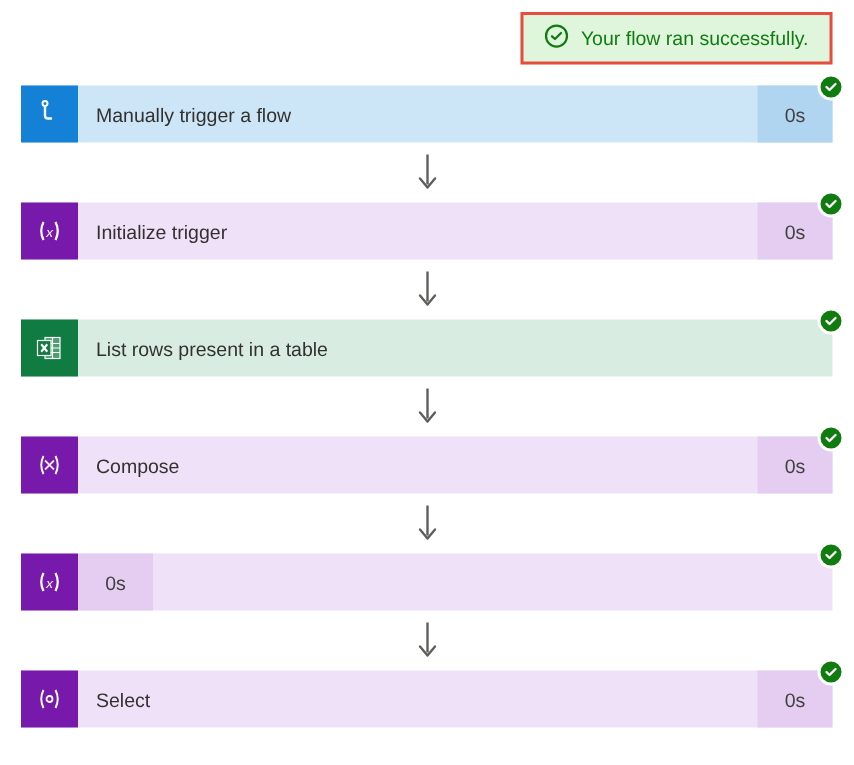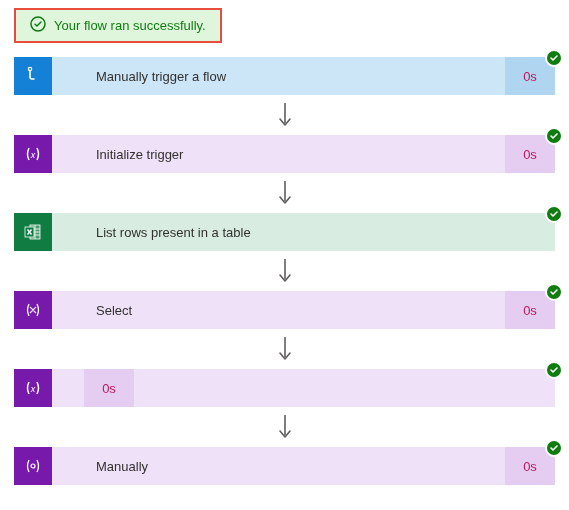--- a/index.html
+++ b/index.html
@@ -15,29 +15,28 @@
       display: inline-flex;
       align-items: center;
       gap: 8px;
       background: #dff6dd;
       border: 2px solid #e74c3c;
       padding: 6px 14px;
       margin: 0 auto 14px auto;
       color: #107c10;
       font-size: 13px;
     }
-    .banner-wrap { text-align: left; }
+    .banner-wrap { text-align: right; }
     .flow-step {
       position: relative;
       display: flex;
       align-items: stretch;
       width: 100%;
       height: 38px;
       background: #f3f2f1;
-      gap: 32px;
     }
     .flow-icon {
       width: 38px;
       height: 38px;
       display: flex;
       align-items: center;
       justify-content: center;
       flex-shrink: 0;
       color: #fff;
     }
@@ -48,21 +47,21 @@
       padding-left: 12px;
       font-size: 13px;
       color: #323130;
     }
     .flow-duration {
       width: 50px;
       display: flex;
       align-items: center;
       justify-content: center;
       font-size: 13px;
-      color: #be185d;
+      color: #404040;
     }
     .step-bg-blue   { background: #cde6f7; }
     .step-bg-blue .flow-duration   { background: #b0d5f0; }
     .step-bg-purple { background: #efe1f7; }
     .step-bg-purple .flow-duration { background: #e4cdf0; }
     .step-bg-green  { background: #d9ece1; align-items: center; }
     .step-bg-green .flow-duration  { background: #c3e0cf; }
 
     .icon-blue   { background: #1481d6; }
     .icon-purple { background: #7719aa; }
@@ -177,21 +176,21 @@
     </svg>
 </div>
 
 <div class="flow-step step-bg-purple">
   <div class="flow-icon icon-purple">
     <svg width="20" height="20" viewBox="0 0 20 20">
         <path d="M6 4 Q3 10 6 16 M14 4 Q17 10 14 16" stroke="#fff" stroke-width="1.3" fill="none"></path>
         <path d="M7 7 L10 10 L13 7 M7 13 L10 10 L13 13" stroke="#fff" stroke-width="1.2" fill="none" opacity="0.9"></path>
       </svg>
   </div>
-  <div class="flow-title">Select</div>
+  <div class="flow-title">Compose</div>
   <div class="flow-duration">0s</div>
   <div class="status-check">
     <svg width="10" height="10" viewBox="0 0 10 10">
         <path d="M2 5 L4 7 L8 3" stroke="#fff" stroke-width="1.6" fill="none" stroke-linecap="round" stroke-linejoin="round"></path>
       </svg>
   </div>
 </div>
 
 <div class="arrow-wrap">
   <svg width="16" height="28" viewBox="0 0 16 28">
@@ -222,20 +221,20 @@
     </svg>
 </div>
 
 <div class="flow-step step-bg-purple">
   <div class="flow-icon icon-purple">
     <svg width="20" height="20" viewBox="0 0 20 20">
         <path d="M6 4 Q3 10 6 16 M14 4 Q17 10 14 16" stroke="#fff" stroke-width="1.3" fill="none"></path>
         <circle cx="10" cy="10" r="2" fill="none" stroke="#fff" stroke-width="1.2"></circle>
       </svg>
   </div>
-  <div class="flow-title">Manually</div>
+  <div class="flow-title">Select</div>
   <div class="flow-duration">0s</div>
   <div class="status-check">
     <svg width="10" height="10" viewBox="0 0 10 10">
         <path d="M2 5 L4 7 L8 3" stroke="#fff" stroke-width="1.6" fill="none" stroke-linecap="round" stroke-linejoin="round"></path>
       </svg>
   </div>
 </div>
 
 </body></html>

